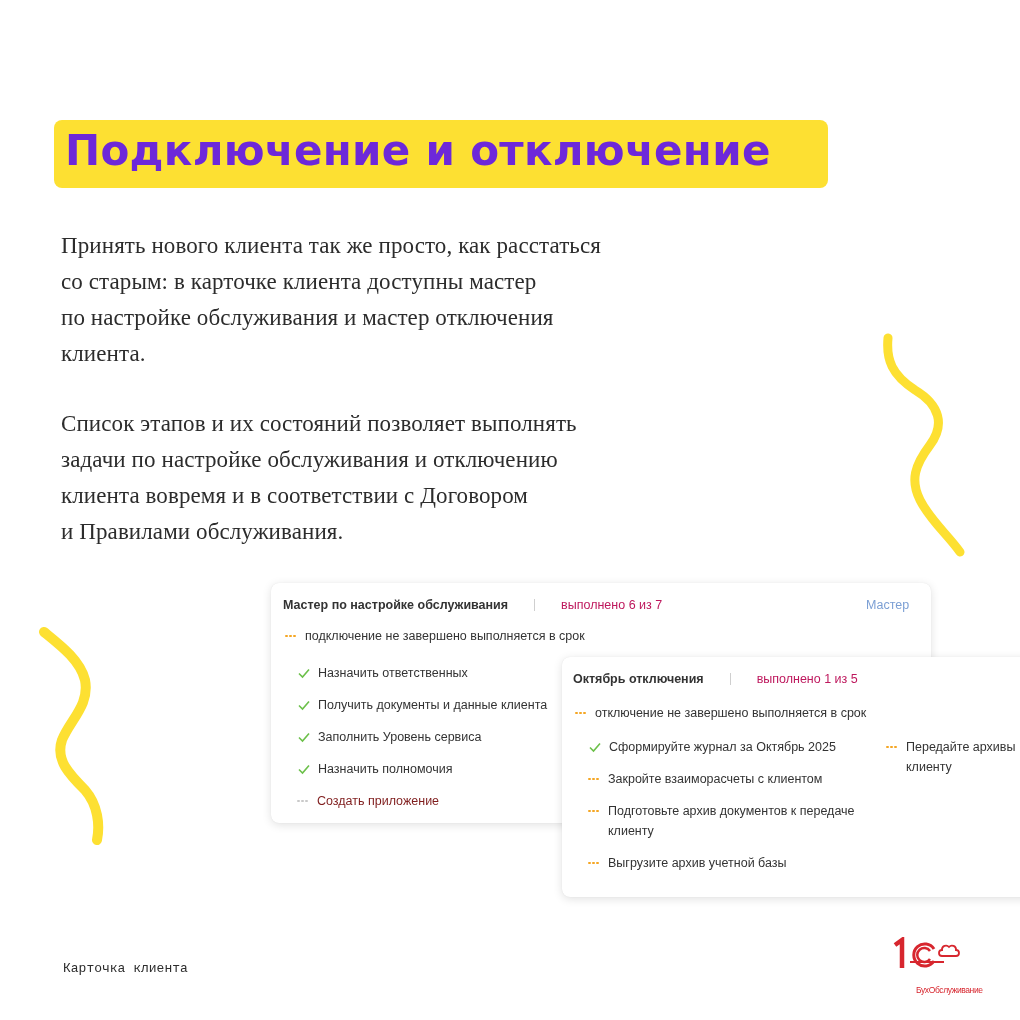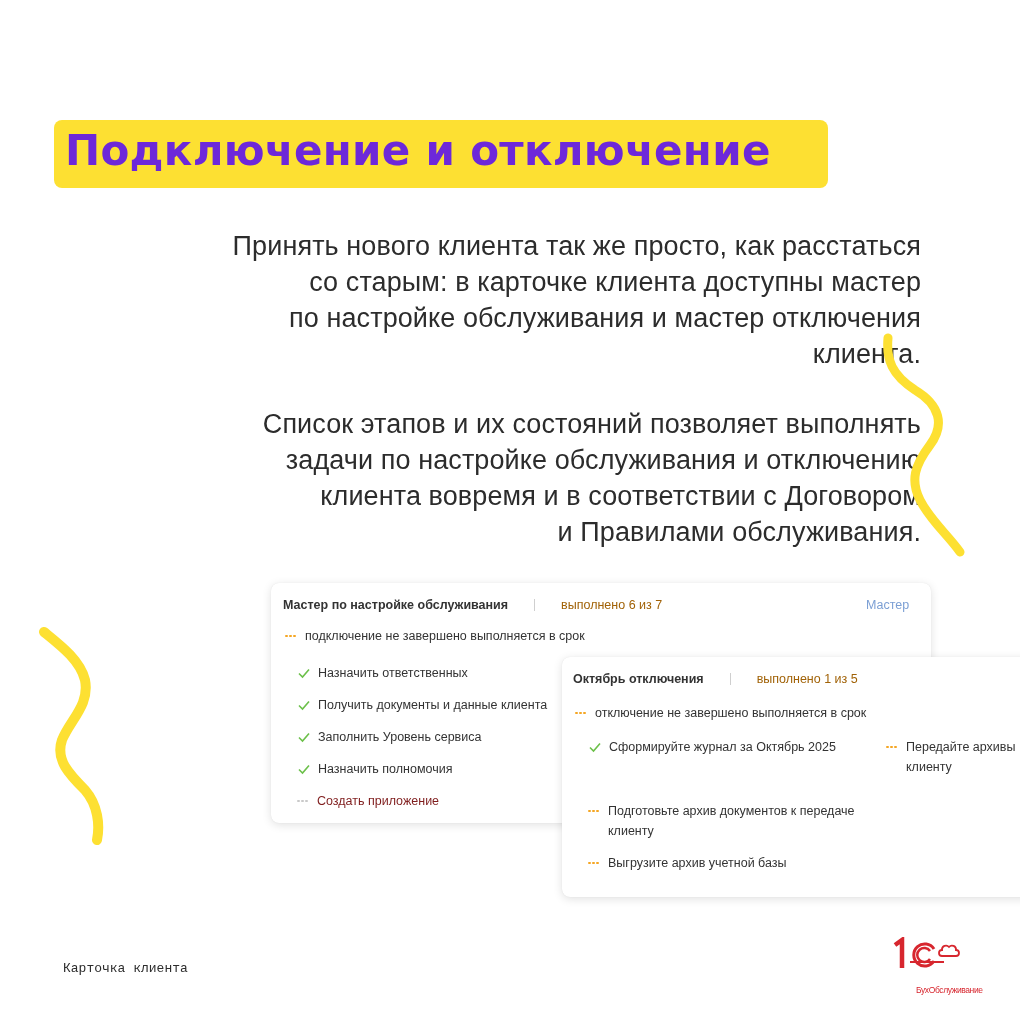--- a/index.html
+++ b/index.html
@@ -11,41 +11,41 @@
     position: absolute; left: 54px; top: 120px; width: 774px; height: 68px;
     background: #fde032; border-radius: 8px;
   }
   .title-text {
     position: absolute; left: 65px; top: 126px;
     font-family: "DejaVu Sans", sans-serif; font-weight: bold; font-size: 42px;
     letter-spacing: 0.3px; color: #6d28d9; white-space: nowrap;
   }
   .para {
     position: absolute; left: 61px; width: 860px;
-    font-family: Liberation Sans, sans-serif; font-size: 27px; line-height: 36px;
-    color: #2c2c2c; letter-spacing: 0.1px; text-align: right;
+    font-family: Liberation Serif, serif; font-size: 23px; line-height: 36px;
+    color: #2c2c2c; letter-spacing: 0.1px;
   }
   .para .line { display: block; white-space: nowrap; }
   .p1 { top: 228px; }
   .p2 { top: 406px; }
 
   .squiggle { position: absolute; }
 
   .card {
     position: absolute; background: #fff; border-radius: 8px;
     box-shadow: 0 2px 10px rgba(0,0,0,0.12), 0 0 1px rgba(0,0,0,0.1);
     font-size: 12.5px; color: #333;
   }
   .card1 { left: 271px; top: 583px; width: 660px; height: 240px; }
   .card2 { left: 562px; top: 657px; width: 480px; height: 240px; }
 
   .card-header { position: absolute; display: flex; align-items: center; white-space: nowrap; gap: 16px; }
   .card-title { font-weight: bold; color: #333; }
   .sep { width: 1px; height: 12px; background: #cfcfcf; margin: 0 10px; }
-  .progress { color: #a16207; }
+  .progress { color: #be185d; }
   .master-link { position: absolute; color: #7b9fd4; font-size: 12.5px; }
 
   .status-row, .step { position: absolute; display: flex; white-space: nowrap; }
   .dots { display: inline-flex; gap: 1.5px; width: 14px; align-items: center; height: 14px; margin-right: 6px; }
   .dots i { display: block; width: 2.6px; height: 2.6px; border-radius: 50%; background: #f5a623; }
   .dots.gray i { background: #c9c9c9; }
   .check { width: 14px; height: 14px; margin-right: 7px; display: inline-block; }
   .step-label { line-height: 20px; }
   .step-label.muted { color: #7f1d1d; }
   .step .icon-wrap { height: 20px; display: flex; align-items: center; }
@@ -157,20 +157,30 @@
     <span>отключение не завершено выполняется в срок</span>
   </div>
 
   <div class="step" style="left:26px;top:80px">
     <span class="icon-wrap">
         <svg class="check" viewBox="0 0 14 14">
           <path d="M2 7.5 L5.5 11 L12 3.5" fill="none" stroke="#6cc04a" stroke-width="1.6"></path>
         </svg>
       </span>
     <span class="step-label">Сформируйте журнал за Октябрь 2025</span>
+  </div>
+  <div class="step" style="left:26px;top:112px">
+    <span class="icon-wrap">
+        <span class="dots">
+          <i></i>
+          <i></i>
+          <i></i>
+        </span>
+      </span>
+    <span class="step-label">Закройте взаиморасчеты с клиентом</span>
   </div>
   <div class="step" style="left:26px;top:144px">
     <span class="icon-wrap">
         <span class="dots">
           <i></i>
           <i></i>
           <i></i>
         </span>
       </span>
     <span class="step-label">

